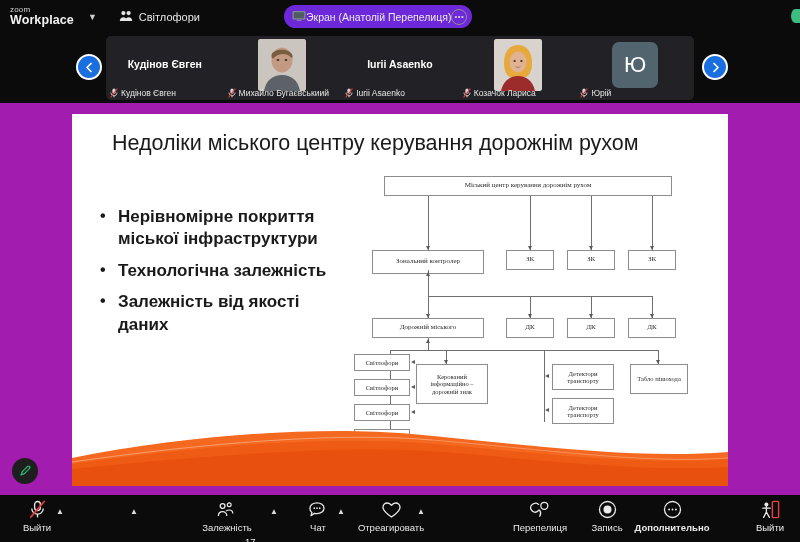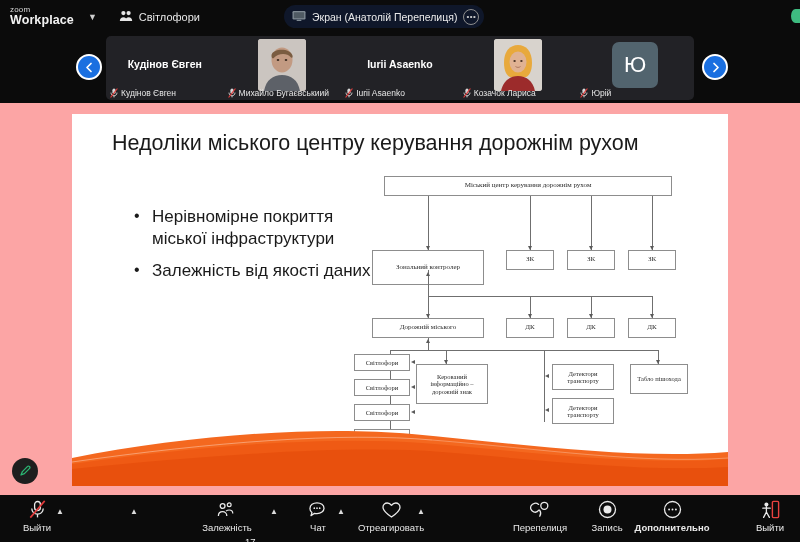--- a/index.html
+++ b/index.html
@@ -23,22 +23,22 @@
   .caret-hdr {
     margin-left: 14px; color: #cfcfcf; font-size: 9px;
   }
   .conf-group { display: flex; align-items: center; gap: 6px; margin-left: 22px; }
   .conf-label { font-size: 11px; color: #e8e8e8; }
   .people-ico { display: block; }
 
   .share-pill {
     position: absolute; left: 284px; top: 5px;
     height: 23px; padding: 0 5px 0 8px;
-    background: #0f172a; border-radius: 12px;
-    display: flex; align-items: center; gap: 6px; justify-content: center;
+    background: #6d28d9; border-radius: 12px;
+    display: flex; align-items: center;  justify-content: center;
   }
   .share-pill .ptxt { font-size: 10.5px; color: #eaeaea; white-space: nowrap; }
   .dots-btn {
     width: 16px; height: 16px; border-radius: 50%;
     border: 1px solid #8e8e8e;
     display: flex; align-items: center; justify-content: center;
     color: #cfcfcf; font-size: 8px; letter-spacing: .5px; line-height: 1;
   }
   .hdr-green {
     position: absolute; right: 0px; top: 9px;
@@ -99,36 +99,37 @@
     background: #1a6fe0; border: 2px solid #ffffff;
     display: flex; align-items: center; justify-content: center;
   }
   .nav-left { left: 76px; }
   .nav-right { left: 702px; }
   .nav-arrow svg { display: block; }
 
   
   .stage {
     position: absolute; left: 0; top: 103px; width: 800px; height: 392px;
-    background: #fca5a5;
+    background: #a21caf;
   }
   .slide {
     position: absolute; left: 72px; top: 11px;
     width: 656px; height: 372px;
     background: #ffffff;
     overflow: hidden;
   }
   .slide-title {
     position: absolute; left: 40px; top: 16px; width: 570px;
     font-size: 21.5px; line-height: 1.28; color: #1a1a1a;
     font-weight: 400;
   }
   .bullets {
-    position: absolute; left: 60px; top: 92px; width: 250px;
+    position: absolute; left: 26px; top: 92px; width: 250px;
     list-style: none;
+    font-weight: bold;
   }
   .bullets li {
     position: relative; padding-left: 20px; margin-bottom: 9px;
     font-size: 17px; line-height: 1.32; color: #1a1a1a;
   }
   .bullets li::before {
     content: "•"; position: absolute; left: 2px; top: -1px; font-size: 16px;
   }
 
   
@@ -329,37 +330,38 @@
         <path d="M3 11l1.4-3.4L9.6 2.4a1.2 1.2 0 0 1 1.7 0l.3.3a1.2 1.2 0 0 1 0 1.7L6.4 9.6 3 11z" fill="none" stroke="#2bb673" stroke-width="1.3" stroke-linejoin="round"></path>
       </svg>
     </div>
 
     <div class="slide">
 
       <div class="slide-title">Недоліки міського центру керування дорожнім рухом</div>
 
       <ul class="bullets">
         <li>Нерівномірне покриття міської інфраструктури</li>
+        <li>Технологічна залежність</li>
         <li>Залежність від якості даних</li>
       </ul>
 
       <div class="diagram">
 
         <div class="dbox" style="left:16px; top:0px; width:288px; height:20px; font-size:7px;">Міський центр керування дорожнім рухом</div>
 
         <div class="dline vline" style="left:60px;  top:20px; height:54px;"></div>
         <div class="arrowhead ah-down" style="left:57.5px; top:70px;"></div>
         <div class="dline vline" style="left:162px; top:20px; height:54px;"></div>
         <div class="arrowhead ah-down" style="left:159.5px; top:70px;"></div>
         <div class="dline vline" style="left:223px; top:20px; height:54px;"></div>
         <div class="arrowhead ah-down" style="left:220.5px; top:70px;"></div>
         <div class="dline vline" style="left:284px; top:20px; height:54px;"></div>
         <div class="arrowhead ah-down" style="left:281.5px; top:70px;"></div>
 
-        <div class="dbox" style="left:4px; top:74px; width:112px; height:35px; font-size:7px;">Зональний контролер</div>
+        <div class="dbox" style="left:4px; top:74px; width:112px; height:24px; font-size:7px;">Зональний контролер</div>
         <div class="dbox" style="left:138px; top:74px; width:48px; height:20px; font-size:7px;">ЗК</div>
         <div class="dbox" style="left:199px; top:74px; width:48px; height:20px; font-size:7px;">ЗК</div>
         <div class="dbox" style="left:260px; top:74px; width:48px; height:20px; font-size:7px;">ЗК</div>
 
         <div class="dline vline" style="left:60px; top:94px; height:26px;"></div>
         <div class="dline hline" style="left:60px; top:120px; width:224px;"></div>
         <div class="arrowhead ah-up" style="left:57.5px; top:96px;"></div>
 
         <div class="dline vline" style="left:60px;  top:120px; height:22px;"></div>
         <div class="arrowhead ah-down" style="left:57.5px; top:138px;"></div>

